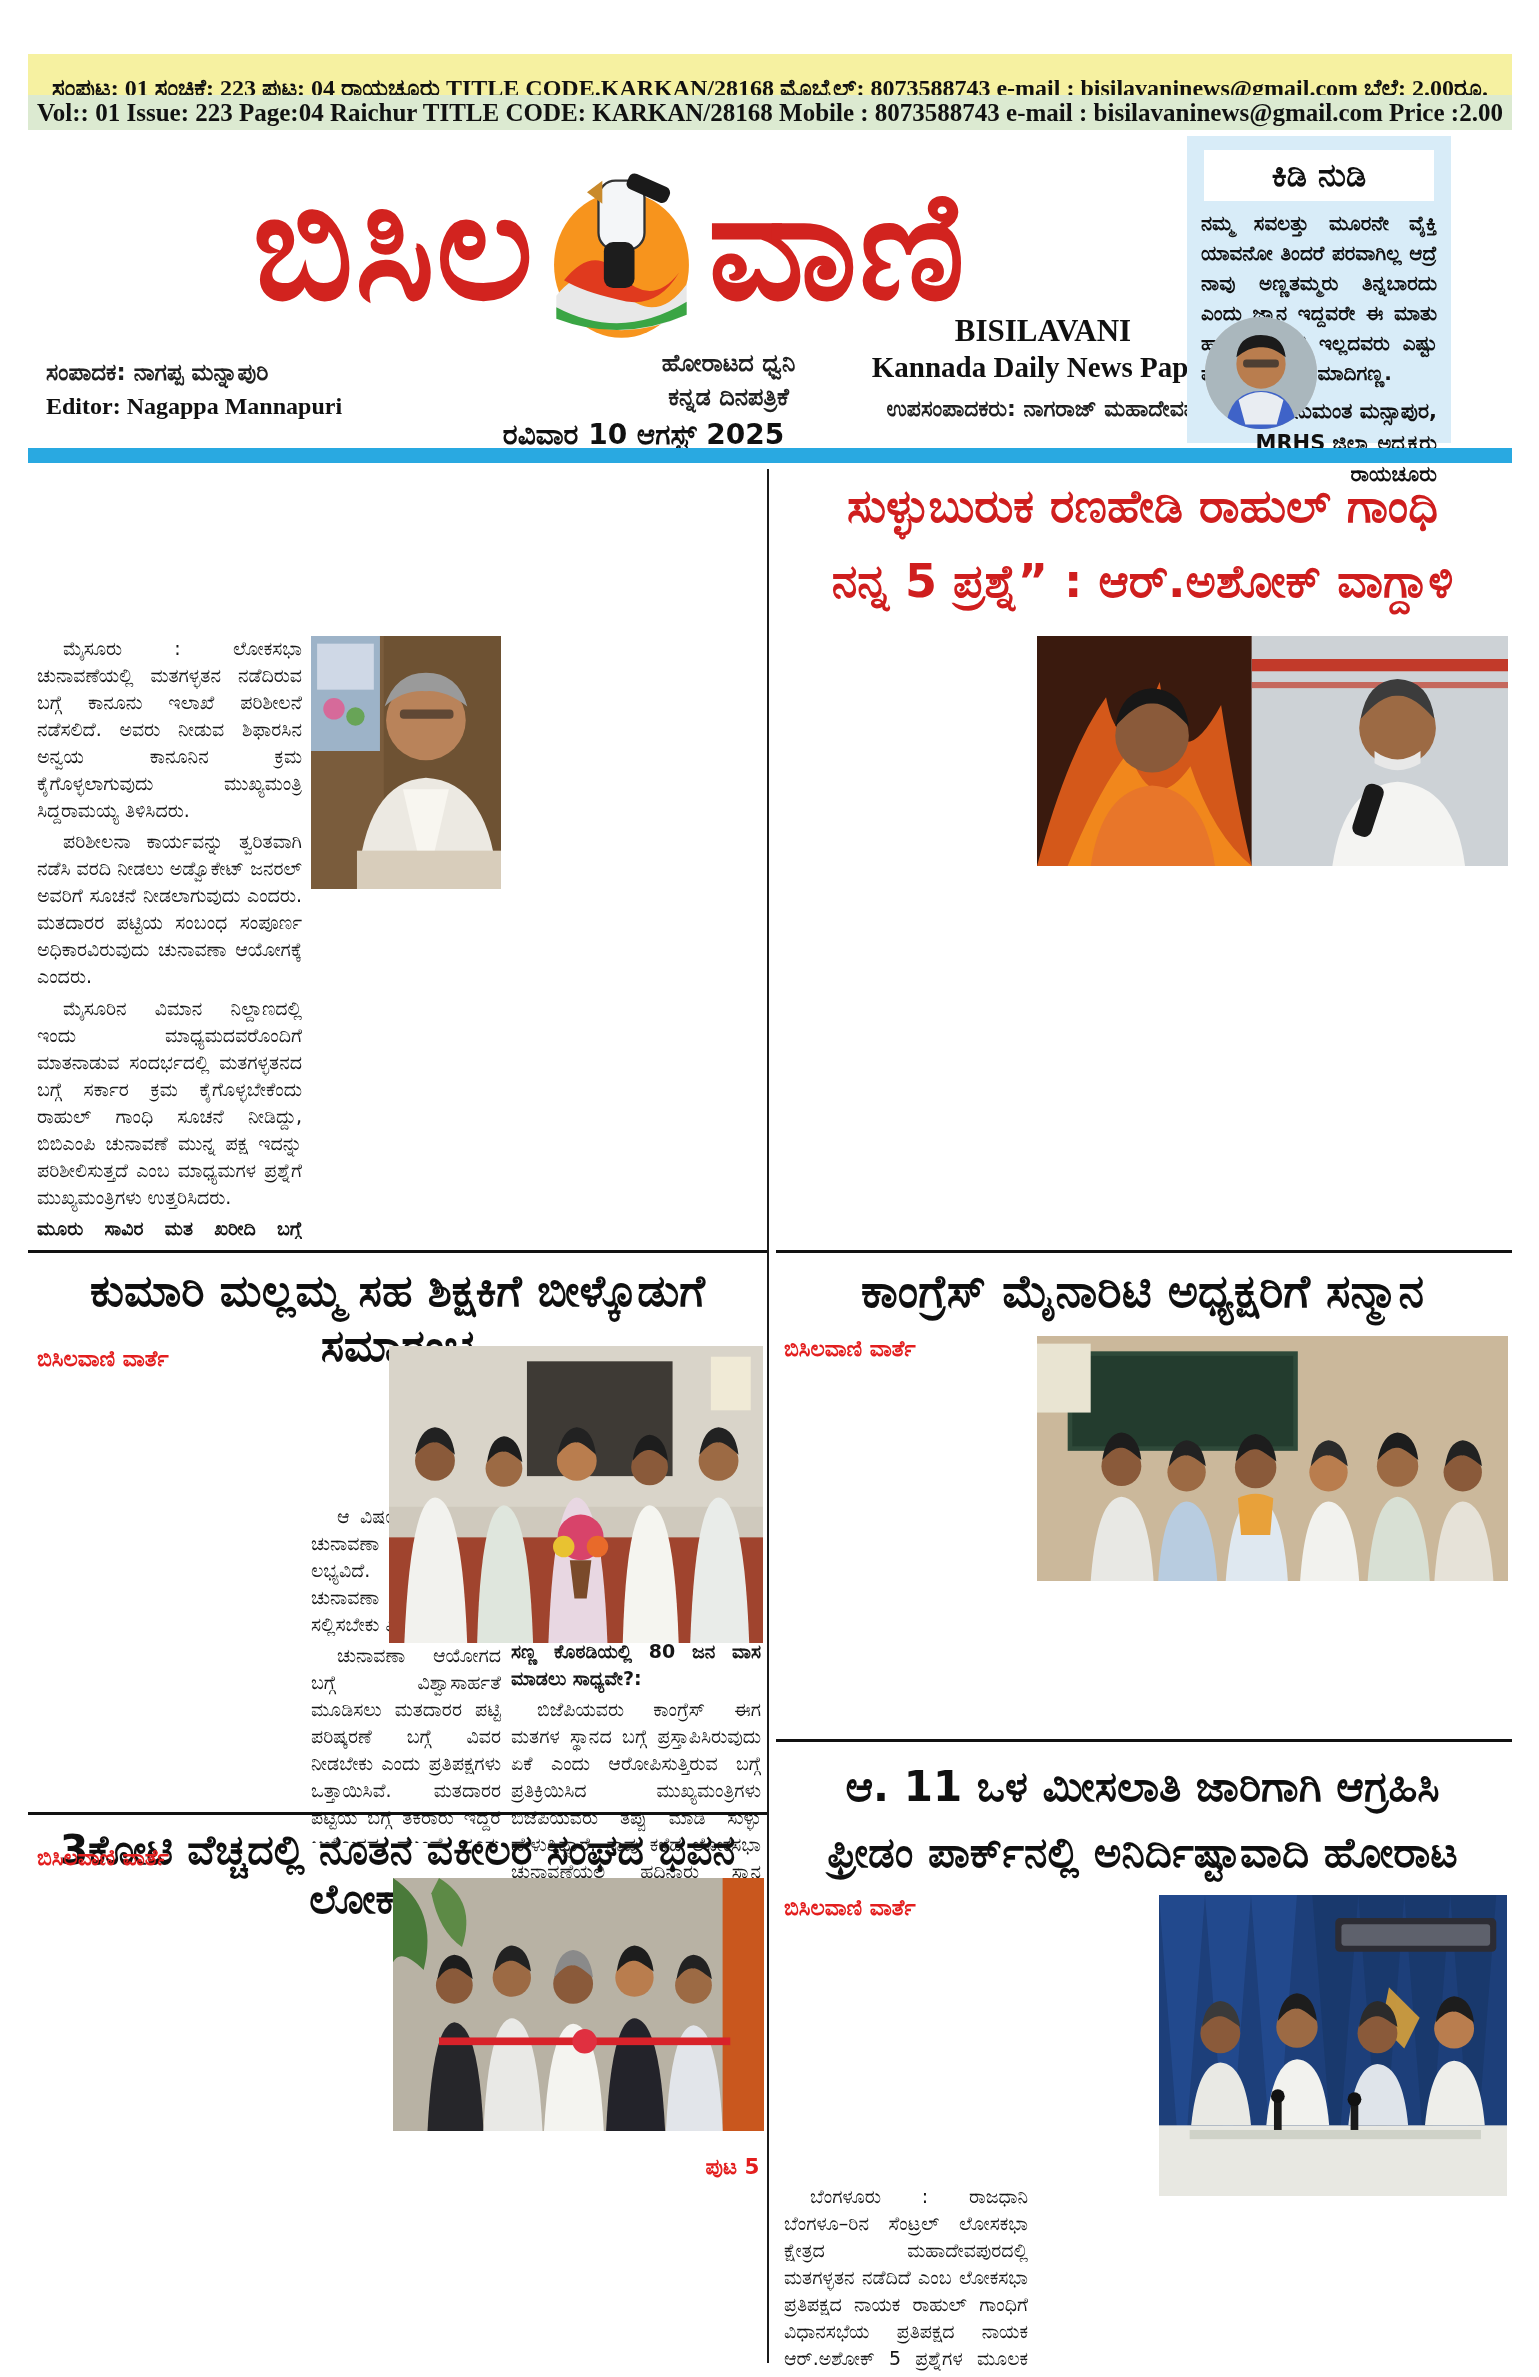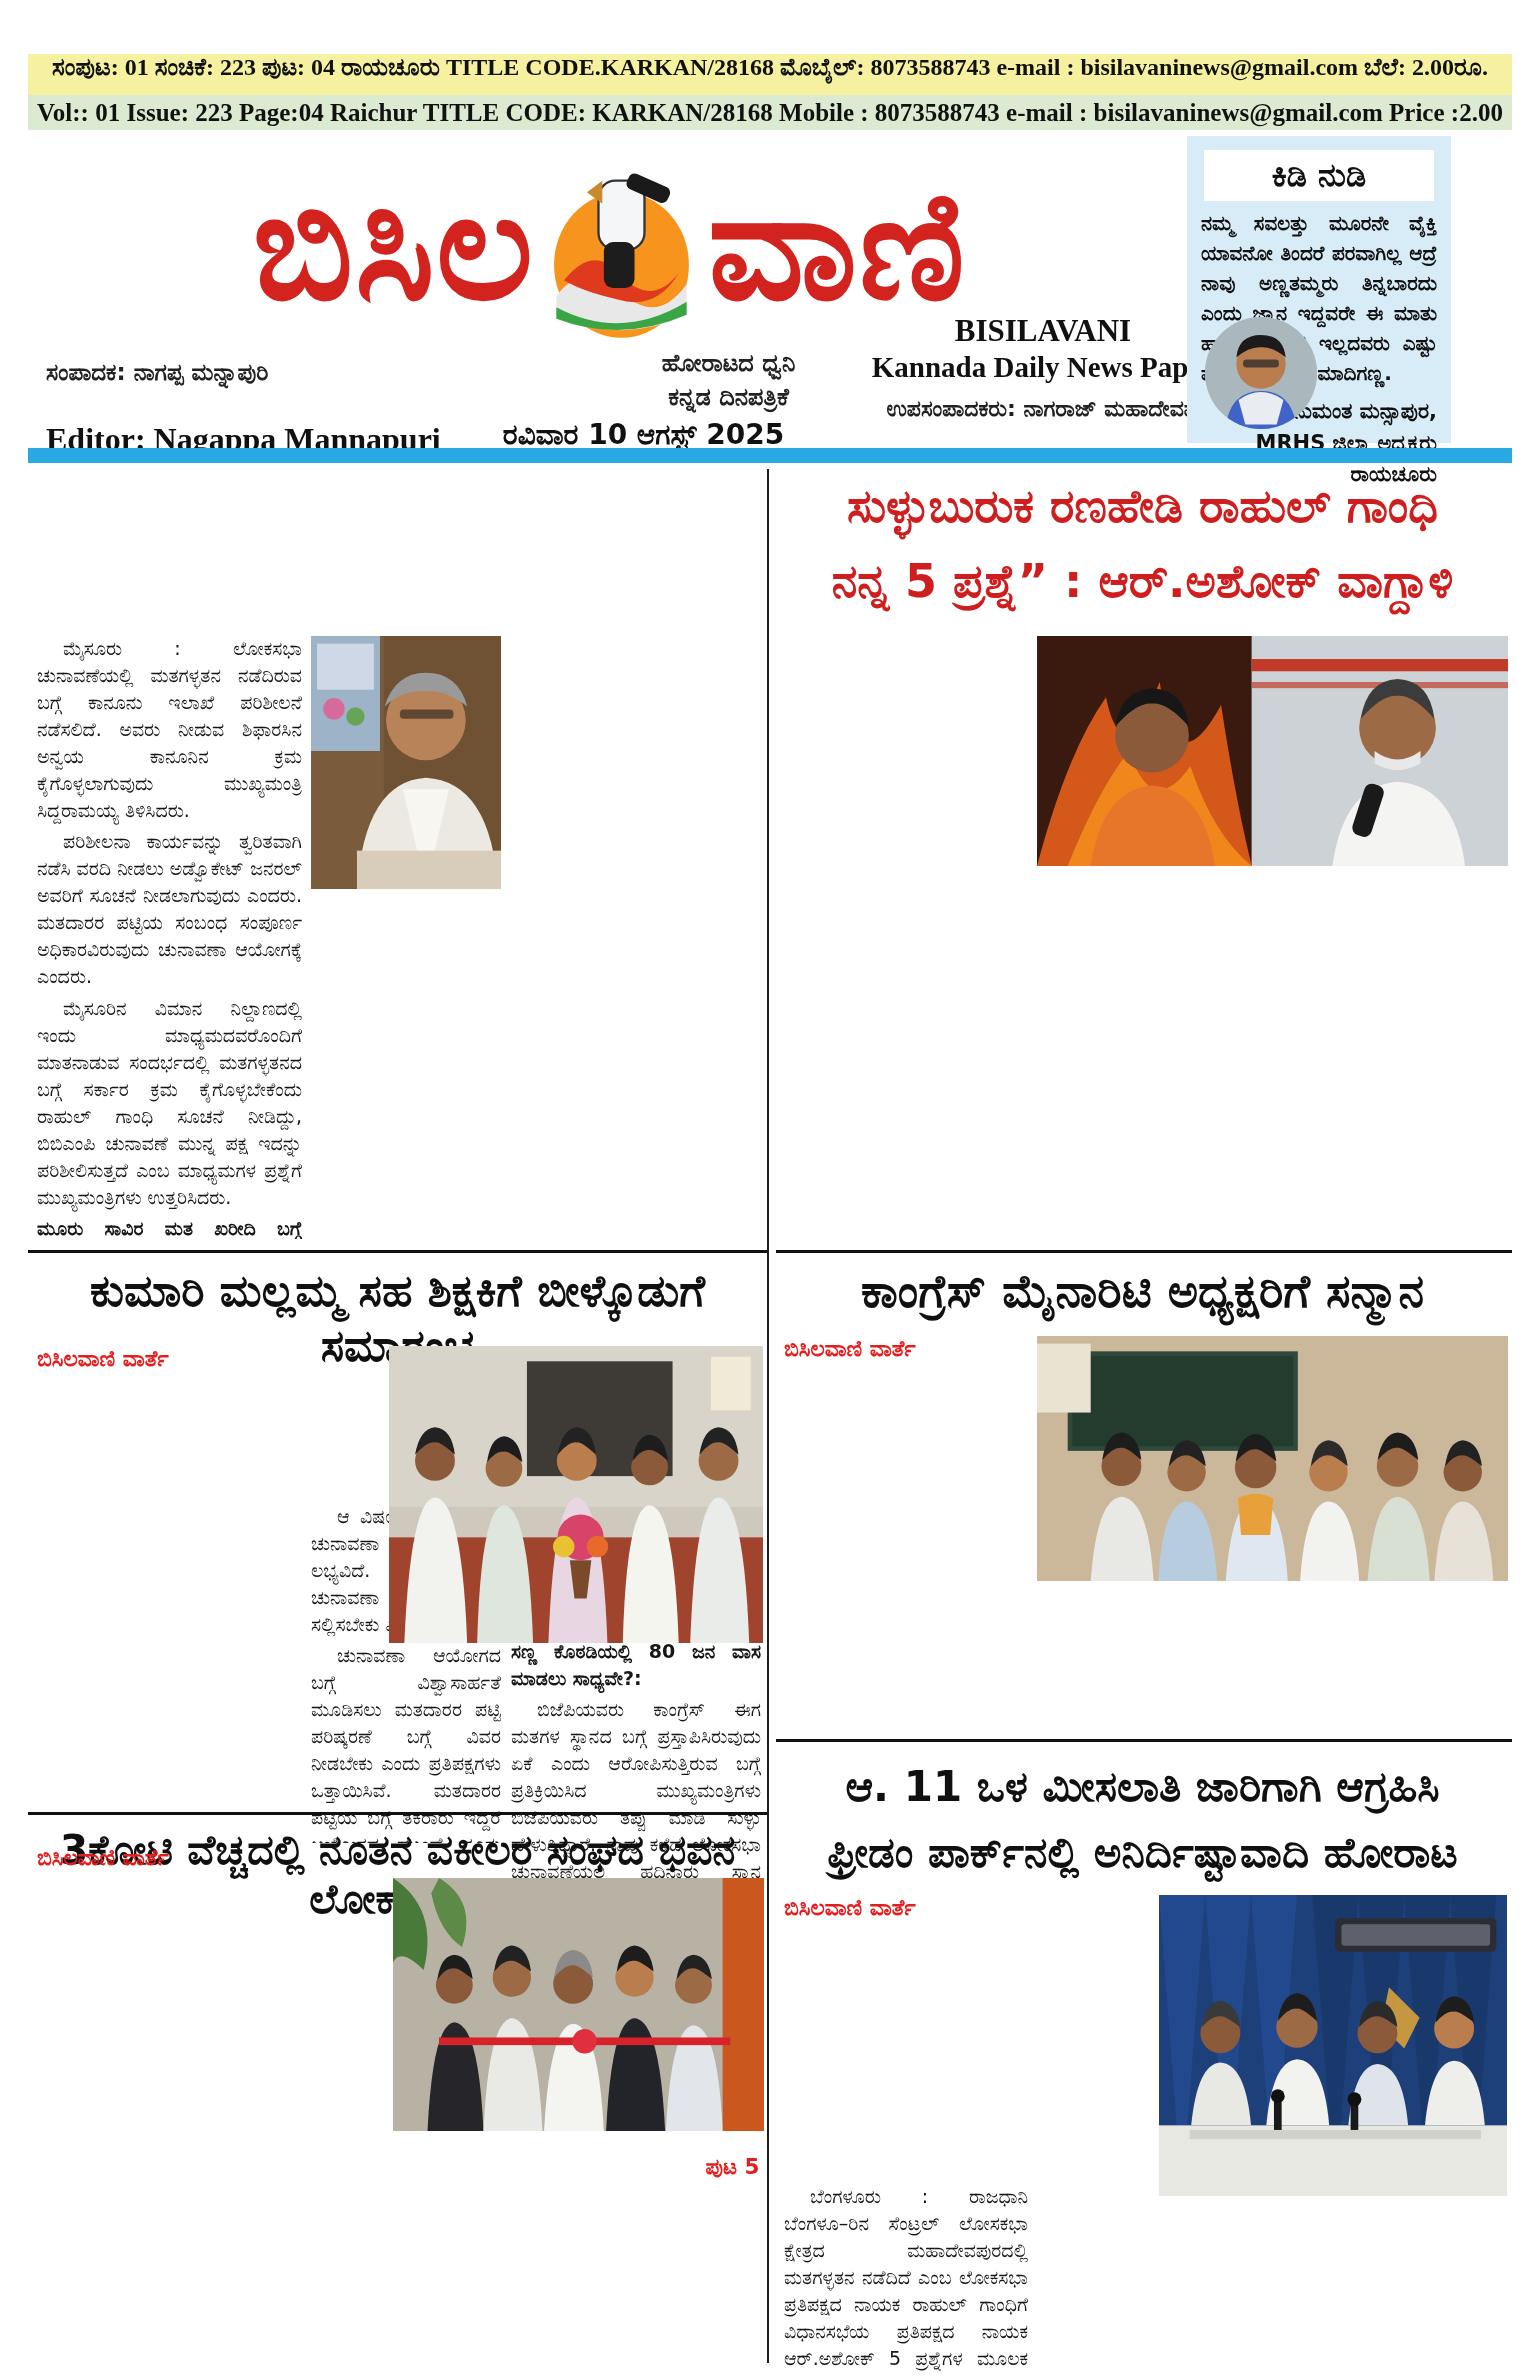--- a/index.html
+++ b/index.html
@@ -3,36 +3,36 @@
 <meta charset="utf-8">
 <style>
   * { margin:0; padding:0; box-sizing:border-box; }
   body { background:#ffffff; font-family:"DejaVu Sans", sans-serif; }
   #page { position:relative; width:1539px; height:2377px; background:#ffffff; overflow:hidden; }
 
   .abs { position:absolute; }
 
   
   .bar1 { left:28px; top:54px; width:1484px; height:48px; background:#f6f1a1;
-          display:flex; align-items:flex-start; justify-content:center;
+          display:flex; align-items:flex-end; justify-content:center;
           font-family:"Liberation Serif", serif; font-weight:bold; font-size:24px; color:#111; }
   .bar2 { left:28px; top:95px; width:1484px; height:35px; background:#dcead1;
           display:flex; align-items:center; justify-content:center;
           font-family:"Liberation Serif", serif; font-weight:bold; font-size:25px; color:#111; }
 
   
   .mast-title { left:46px; top:142px; width:1127px; height:207px;
                 display:flex; align-items:center; justify-content:center; gap:6.1px; }
   .mast-word { font-size:150px; font-weight:900; color:#d2231f; line-height:1; letter-spacing:1.5px; }
   .tag-block { left:491px; top:349px; width:475px; text-align:center; }
   .tag1 { font-size:24px; font-weight:800; color:#222; }
   .tag2 { font-size:24px; font-weight:800; color:#222; margin-top:6.1px; }
   .date-line { left:429px; top:418px; width:429px; text-align:center; font-size:28px; font-weight:800; color:#111; }
   .editor-kn { left:46px; top:359px; font-size:23px; font-weight:800; color:#222; }
-  .editor-en { left:46px; top:393px; font-family:"Liberation Serif", serif; font-size:32px; font-weight:bold; color:#111;margin-top:28px; }
+  .editor-en { left:46px; top:393px; font-family:"Liberation Serif", serif; font-size:24px; font-weight:bold; color:#111; }
   .name-en  { left:882px; top:313px; width:322px; text-align:center; font-family:"Liberation Serif", serif; font-size:31px; font-weight:bold; color:#111; }
   .sub-en   { left:836px; top:351px; width:414px; text-align:center; font-family:"Liberation Serif", serif; font-size:29px; font-weight:bold; color:#111; }
   .subed    { left:836px; top:396px; width:414px; text-align:center; font-size:22px; font-weight:800; color:#222; }
 
   .blue-bar { left:28px; top:448px; width:1484px; height:15.3px; background:#29a9e1; }
 
   
   .kidi { left:1187px; top:136px; width:264px; height:307px; background:#d8ecf8; padding:10.7px 14px; }
   .kidi-title-box { width:230px; height:51px; margin:3.1px auto 7.7px auto; background:#ffffff;
                     display:flex; align-items:center; justify-content:center; }

